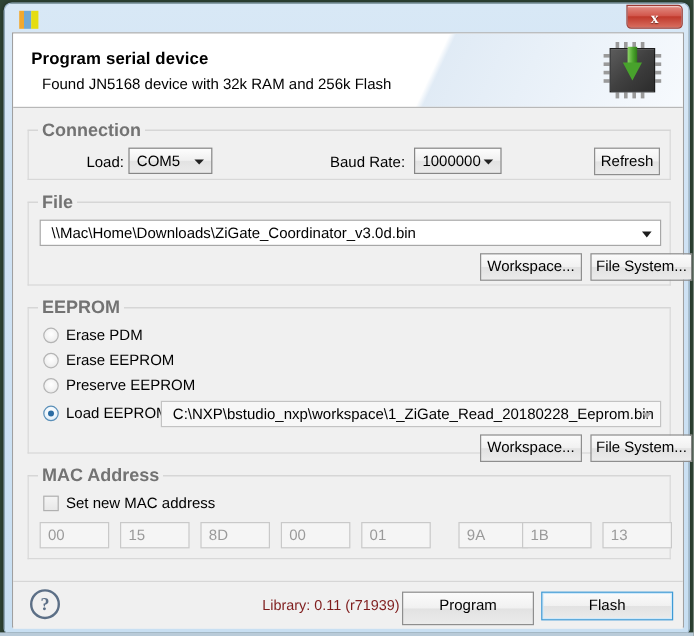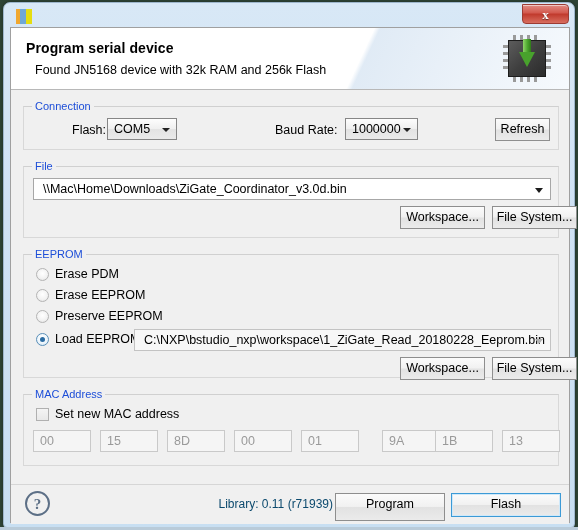--- a/index.html
+++ b/index.html
@@ -160,22 +160,23 @@
     margin: 0;
     padding: 0;
     border: 1px solid #d8d8d8;
     border-top: 1px solid #d0d0d0;
     background: transparent;
     box-sizing: border-box;
   }
   fieldset.group > legend {
     margin-left: 8px;
     padding: 0 3px;
-    font-size: 11px;
-    color: #1d4ed8;
+    font-size: 15px;
+    color: #737373;
+    font-weight: bold;
   }
 
   #group-connection { left: 12px; top: 10px; width: 536px; height: 50px; }
   #group-file       { left: 12px; top: 70px; width: 536px; height: 78px; }
   #group-eeprom     { left: 12px; top: 158px; width: 536px; height: 130px; }
   #group-mac        { left: 12px; top: 298px; width: 536px; height: 78px; }
 
   .lbl { position: absolute; font-size: 12.5px; color: #000; white-space: nowrap; }
 
   
@@ -320,21 +321,21 @@
     line-height: 22px;
     box-sizing: border-box;
     font-family: "Liberation Serif", serif;
     cursor: default;
   }
   #library-text {
     position: absolute;
     right: 236px;
     top: 12px;
     font-size: 12px;
-    color: #0c4a6e;
+    color: #7f1d1d;
     white-space: nowrap;
   }
   #btn-program { right: 124px; top: 8px; width: 110px; height: 28px; }
   #btn-cancel  { right: 8px;   top: 8px; width: 110px; height: 24px; }
 
   #bottom-strip {
     position: absolute;
     left: 0;
     bottom: 0;
     width: 578px;
@@ -383,21 +384,21 @@
           <div class="stem"></div>
           <div class="head"></div>
         </div>
       </div>
     </div>
 
     <div id="body-area">
 
       <fieldset class="group" id="group-connection">
         <legend>Connection</legend>
-        <div class="lbl" style="left:48px; top:11px;">Flash:</div>
+        <div class="lbl" style="left:48px; top:11px;">Load:</div>
         <div class="combo" style="left:83px; top:6px; width:70px;">
           <span>COM5</span>
           <span class="caret"></span>
         </div>
         <div class="lbl" style="left:251px; top:11px;">Baud Rate:</div>
         <div class="combo" style="left:321px; top:6px; width:73px;">
           <span>1000000</span>
           <span class="caret"></span>
         </div>
         <div class="btn" style="right:8px; top:6px; width:55px;">Refresh</div>

